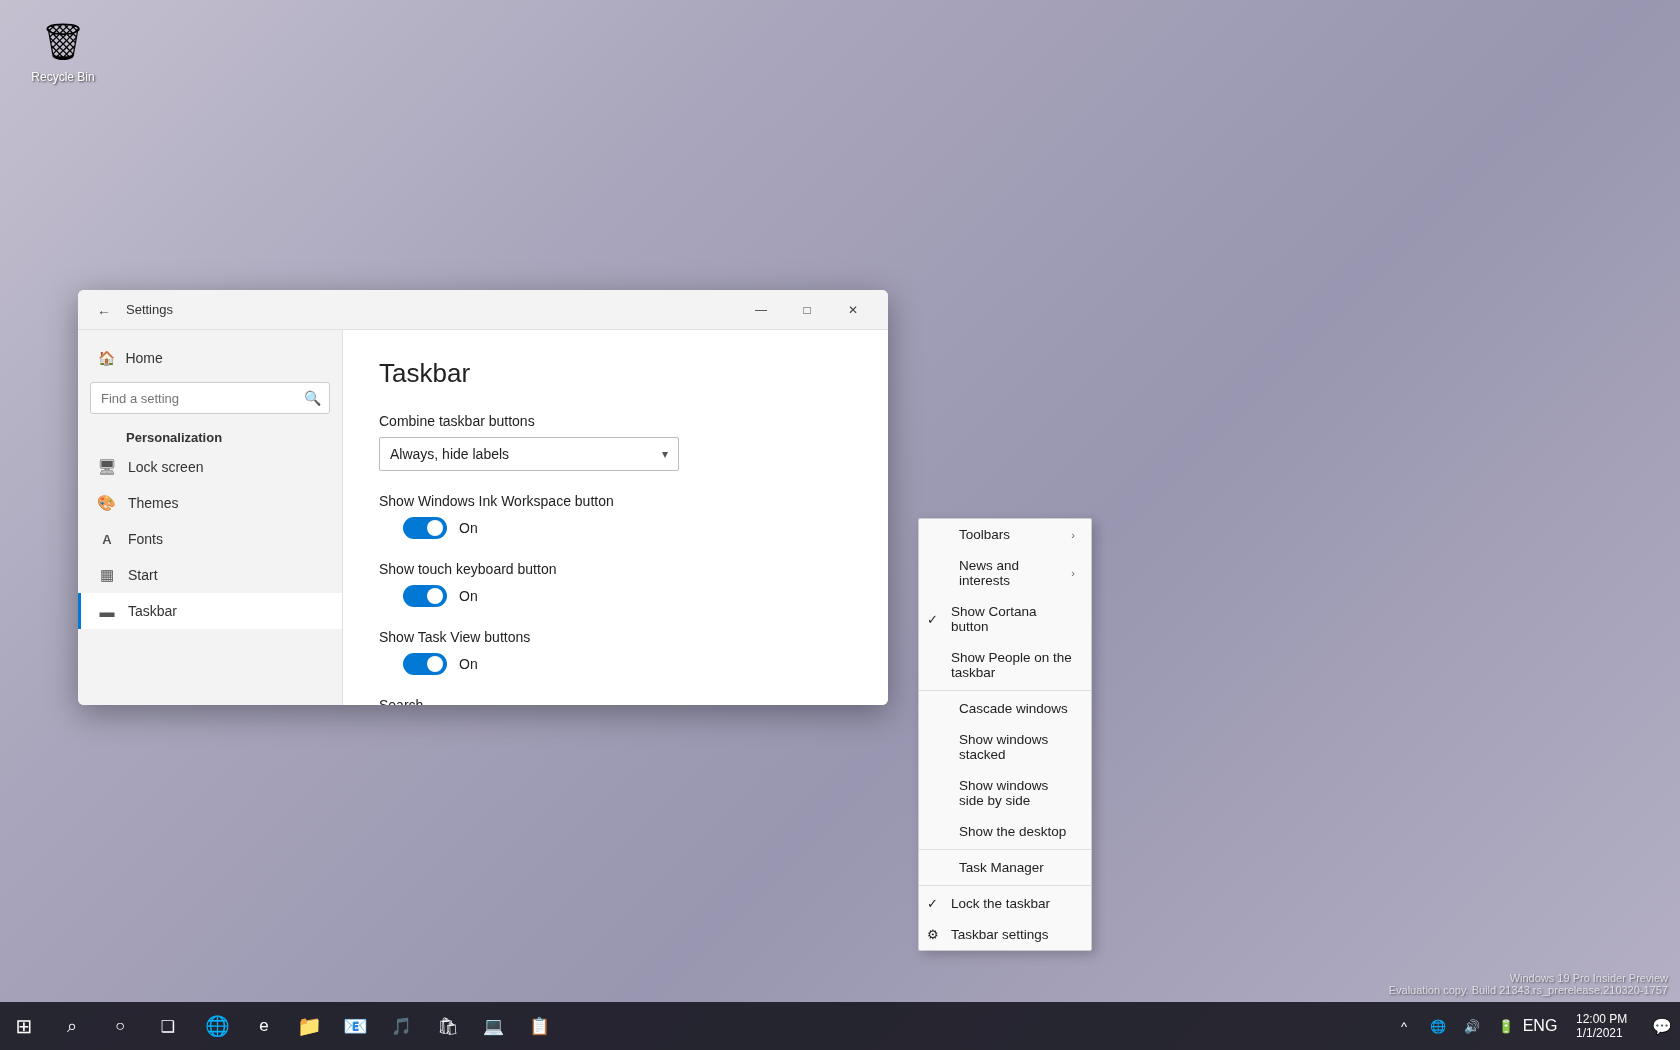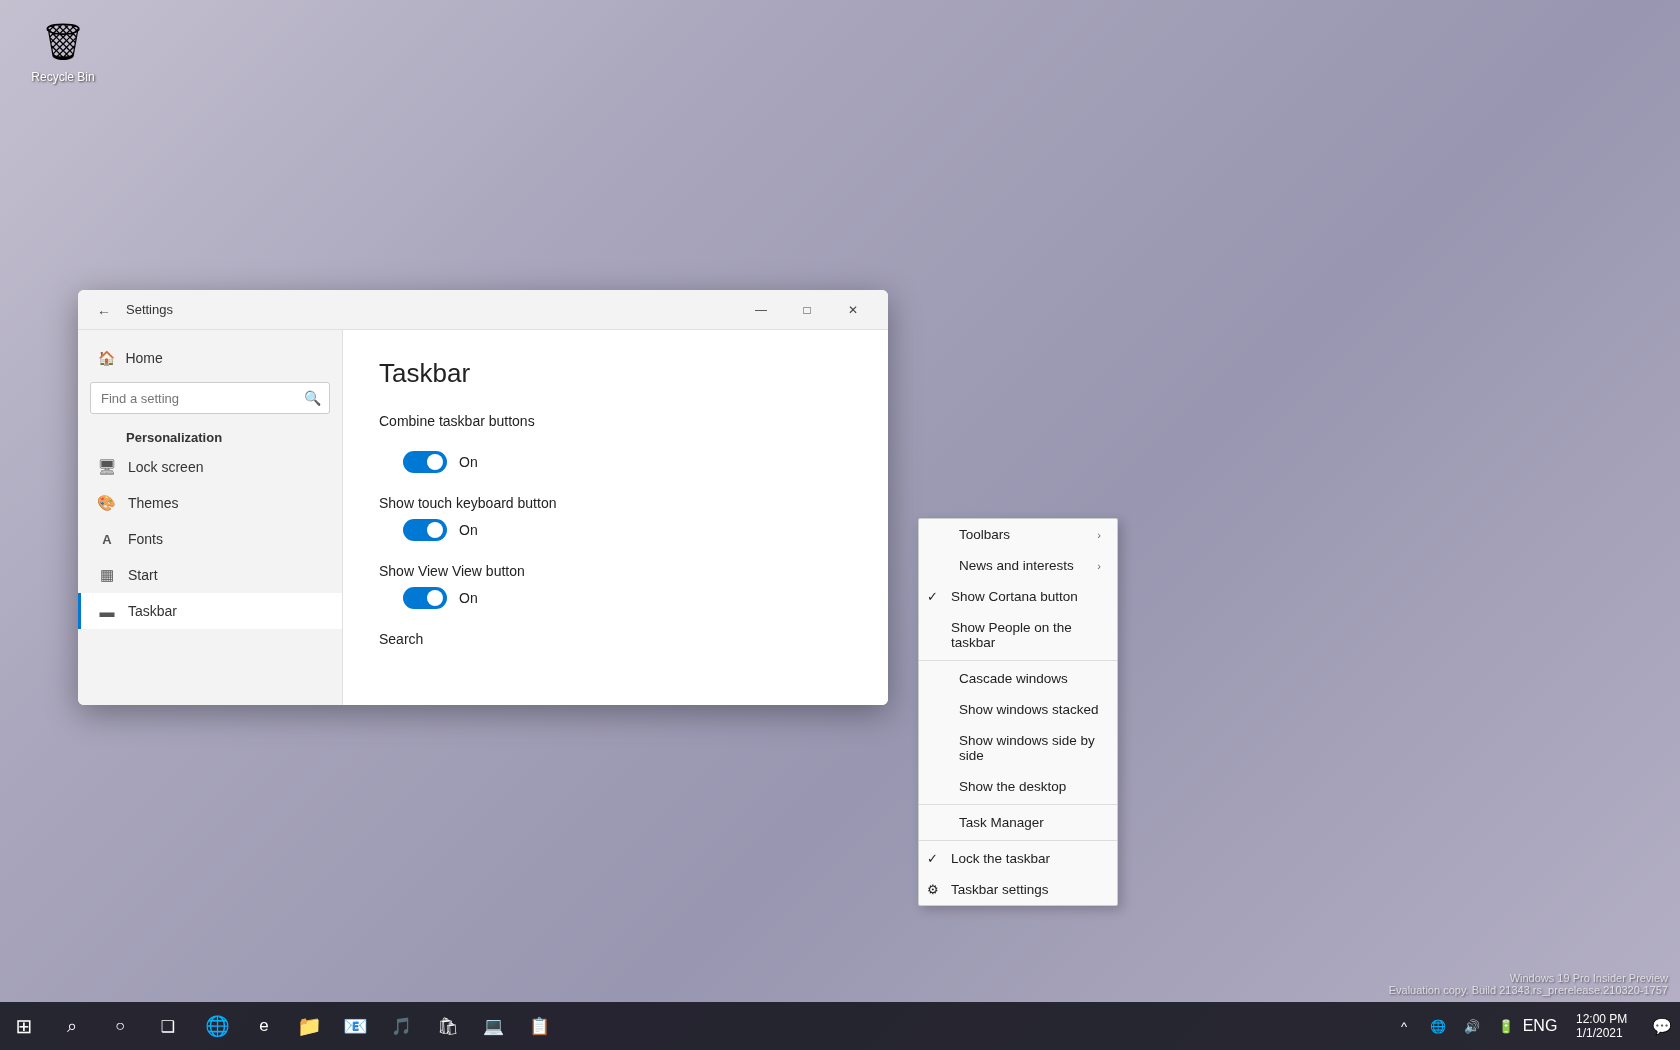--- a/index.html
+++ b/index.html
@@ -256,21 +256,21 @@
     .toggle-label {
       font-size: 14px;
       color: #222;
     }
 
     
     .context-menu {
       position: absolute;
       top: 518px;
       left: 918px;
-      width: 200px;
+      width: 174px;
       background: #f9f9f9;
       border: 1px solid #ccc;
       box-shadow: 4px 4px 12px rgba(0,0,0,0.2);
       border-radius: 2px;
       z-index: 100;
       font-size: 13.5px;
     }
     .context-menu-item {
       display: flex;
       align-items: center;
@@ -475,43 +475,48 @@
         <span class="sidebar-icon">▬</span>
         <span>Taskbar</span>
       </div>
     </div>
 
     <div class="main-content">
       <div class="main-title">Taskbar</div>
 
       <div class="setting-group">
         <div class="setting-label">Combine taskbar buttons</div>
+        <div class="setting-dropdown">
+          <span>Always, hide labels</span>
+          <span class="dropdown-arrow">▾</span>
+        </div>
       </div>
 
       <div class="setting-group">
+        <div class="setting-label">Show Windows Ink Workspace button</div>
         <div class="toggle-row">
           <div class="toggle-switch">
             <div class="knob"></div>
           </div>
           <span class="toggle-label">On</span>
         </div>
       </div>
 
       <div class="setting-group">
         <div class="setting-label">Show touch keyboard button</div>
         <div class="toggle-row">
           <div class="toggle-switch">
             <div class="knob"></div>
           </div>
           <span class="toggle-label">On</span>
         </div>
       </div>
 
       <div class="setting-group">
-        <div class="setting-label">Show View View button</div>
+        <div class="setting-label">Show Task View buttons</div>
         <div class="toggle-row">
           <div class="toggle-switch">
             <div class="knob"></div>
           </div>
           <span class="toggle-label">On</span>
         </div>
       </div>
 
       <div class="setting-group">
         <div class="setting-label">Search</div>

